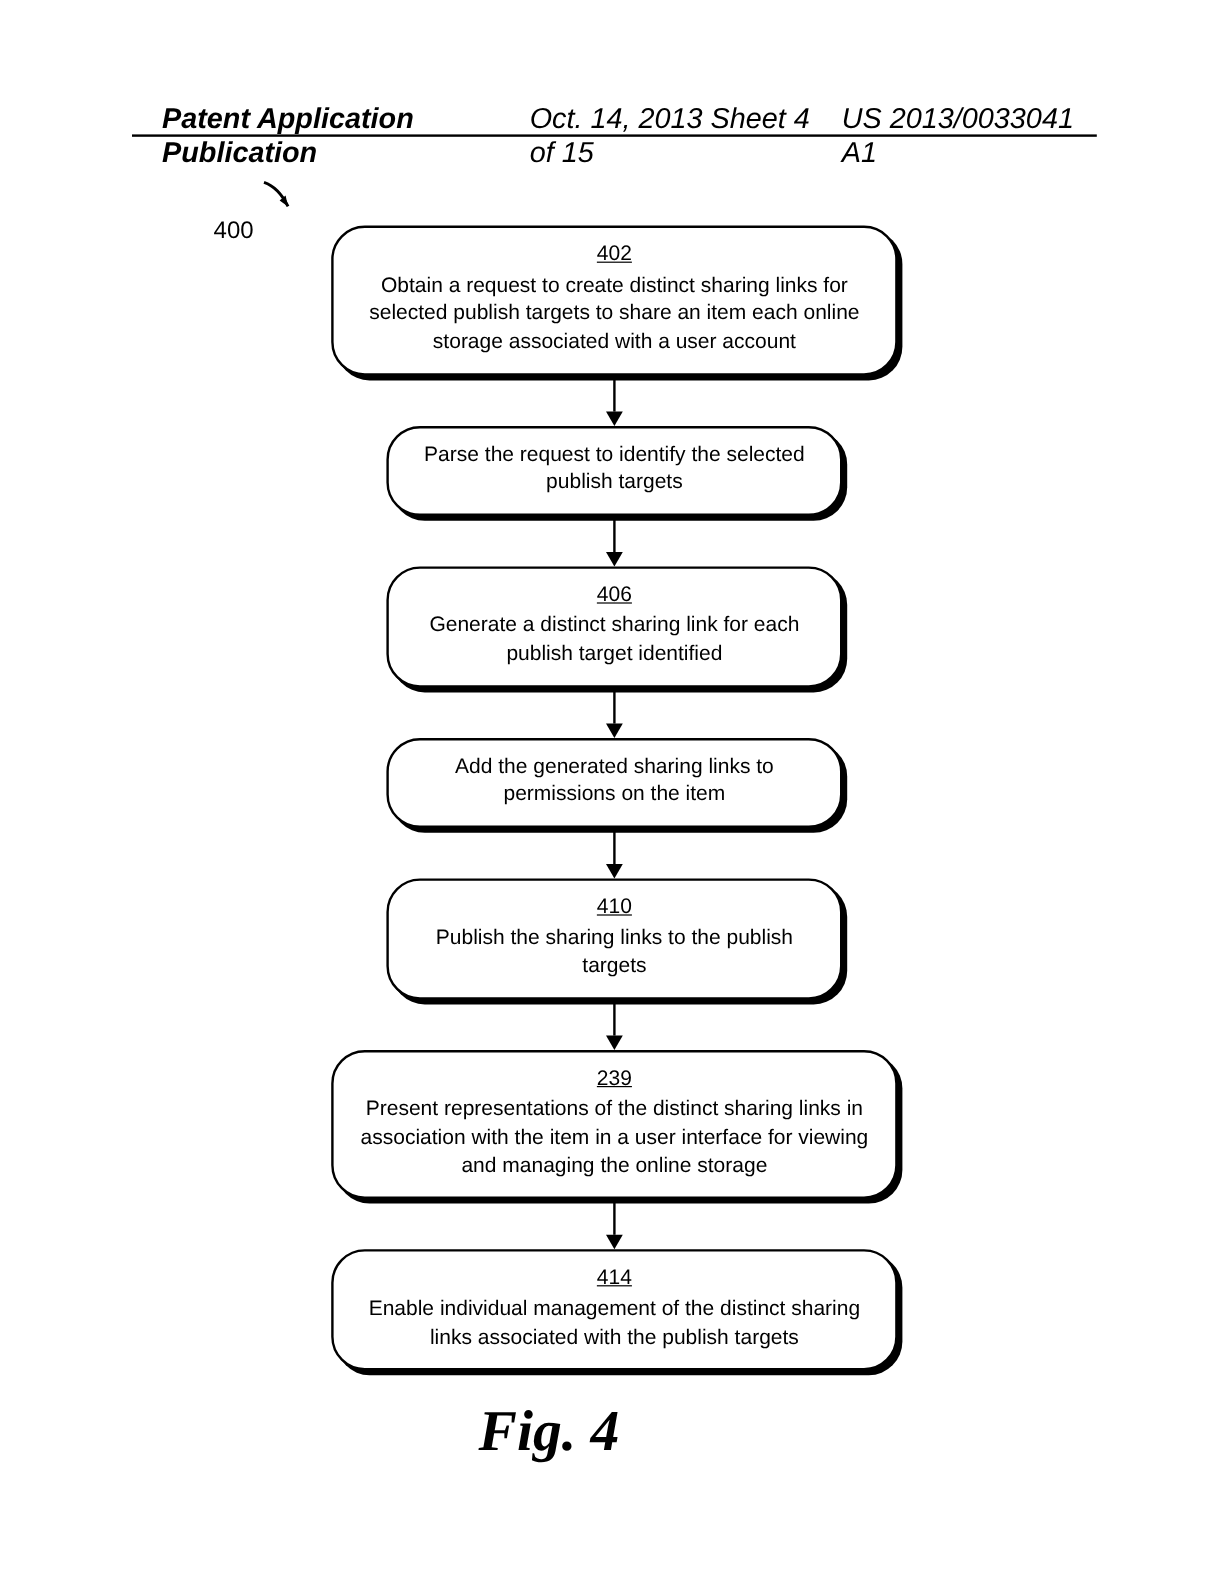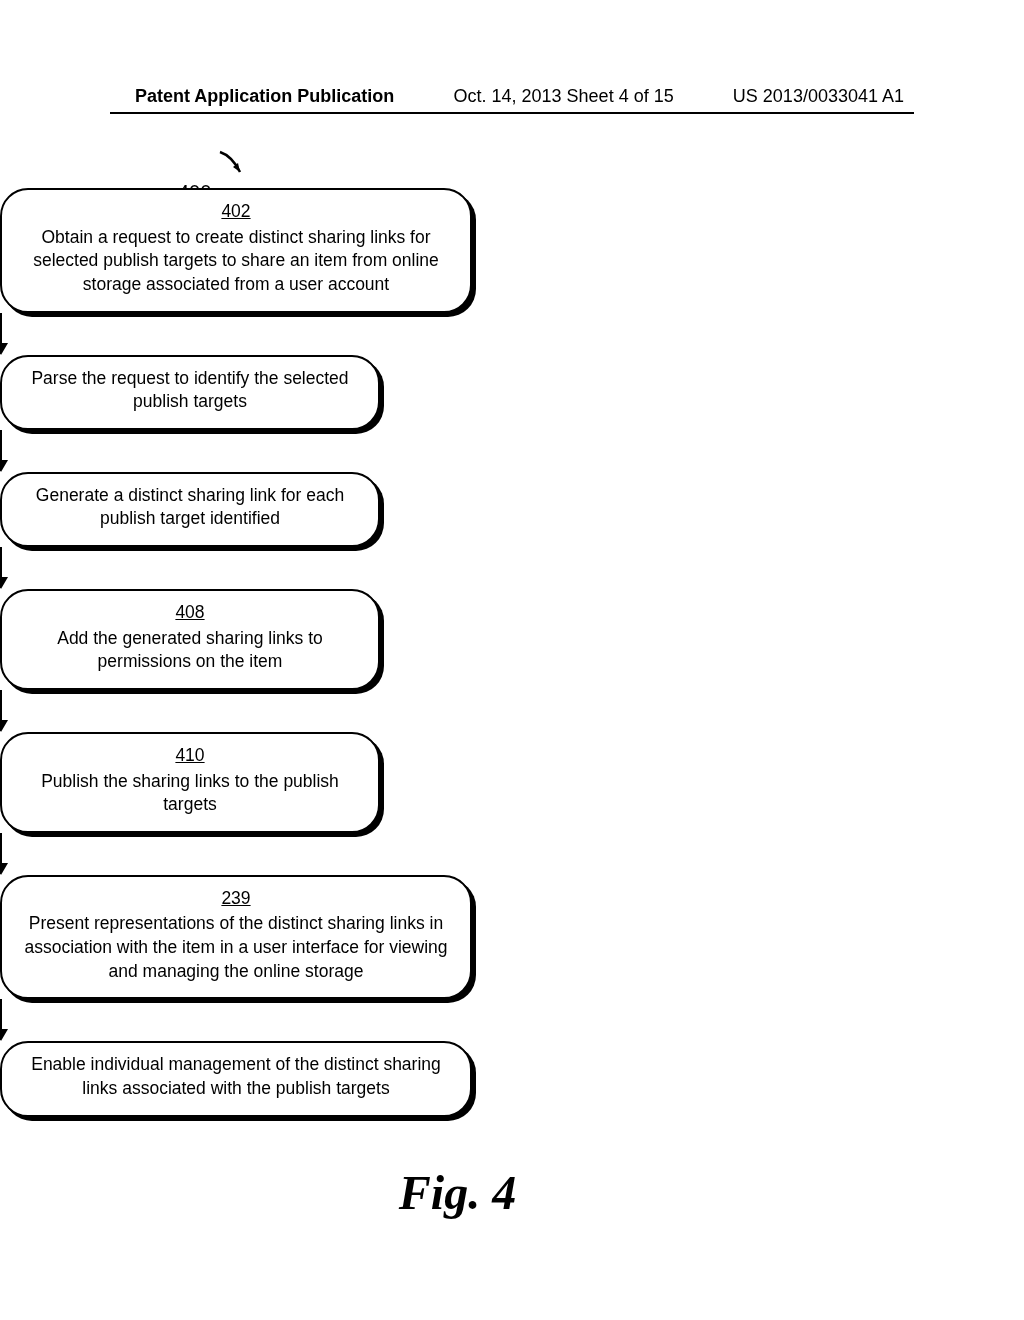--- a/index.html
+++ b/index.html
@@ -11,22 +11,23 @@
     color: #000;
     position: relative;
   }
   .header {
     position: absolute;
     top: 86px;
     left: 0;
     width: 1024px;
     display: flex;
     justify-content: space-between;
-    font-size: 18px;
+    font-size: 24px;
     padding: 0 120px 0 135px;
+    font-style: italic;
   }
   .header .left { font-weight: bold; }
   .header .center { font-weight: normal; }
   .header .right { font-weight: normal; }
   .hr {
     position: absolute;
     top: 112px;
     left: 110px;
     width: 804px;
     height: 2px;
@@ -46,20 +47,21 @@
     width: 28px;
     height: 28px;
   }
   .flow {
     position: absolute;
     top: 188px;
     left: 0;
     width: 1024px;
     display: flex;
     flex-direction: column;
+    align-items: center;
   }
   .box {
     border: 2.5px solid #000;
     border-radius: 28px;
     padding: 10px 18px 14px 18px;
     text-align: center;
     background: #fff;
     font-size: 17.5px;
     line-height: 1.35;
     box-shadow: 4px 4px 0 #000;
@@ -112,46 +114,46 @@
 </div>
 <div class="hr"></div>
 
 <div class="ref-label">400</div>
 <svg class="ref-arrow" viewBox="0 0 28 28">
   <path d="M2 2 Q14 6 22 22" stroke="#000" stroke-width="2.5" fill="none"></path>
   <path d="M22 22 L15 17 L20 13 Z" fill="#000"></path>
 </svg>
 
 <div class="flow" id="flow">
-    <div class="box box-wide"><span class="box-num">402</span><span>Obtain a request to create distinct sharing links for selected publish targets to share an item from online storage associated from a user account</span></div>
+    <div class="box box-wide"><span class="box-num">402</span><span>Obtain a request to create distinct sharing links for selected publish targets to share an item each online storage associated with a user account</span></div>
     <div class="arrow-down">
       <div class="shaft"></div>
       <div class="head"></div>
     </div>
     <div class="box box-narrow"><span>Parse the request to identify the selected publish targets</span></div>
     <div class="arrow-down">
       <div class="shaft"></div>
       <div class="head"></div>
     </div>
-    <div class="box box-narrow"><span>Generate a distinct sharing link for each publish target identified</span></div>
+    <div class="box box-narrow"><span class="box-num">406</span><span>Generate a distinct sharing link for each publish target identified</span></div>
     <div class="arrow-down">
       <div class="shaft"></div>
       <div class="head"></div>
     </div>
-    <div class="box box-narrow"><span class="box-num">408</span><span>Add the generated sharing links to permissions on the item</span></div>
+    <div class="box box-narrow"><span>Add the generated sharing links to permissions on the item</span></div>
     <div class="arrow-down">
       <div class="shaft"></div>
       <div class="head"></div>
     </div>
     <div class="box box-narrow"><span class="box-num">410</span><span>Publish the sharing links to the publish targets</span></div>
     <div class="arrow-down">
       <div class="shaft"></div>
       <div class="head"></div>
     </div>
     <div class="box box-wide"><span class="box-num">239</span><span>Present representations of the distinct sharing links in association with the item in a user interface for viewing and managing the online storage</span></div>
     <div class="arrow-down">
       <div class="shaft"></div>
       <div class="head"></div>
     </div>
-    <div class="box box-wide"><span>Enable individual management of the distinct sharing links associated with the publish targets</span></div>
+    <div class="box box-wide"><span class="box-num">414</span><span>Enable individual management of the distinct sharing links associated with the publish targets</span></div>
   </div>
 
 <div class="fig-caption">Fig. 4</div>
 
 </body></html>

